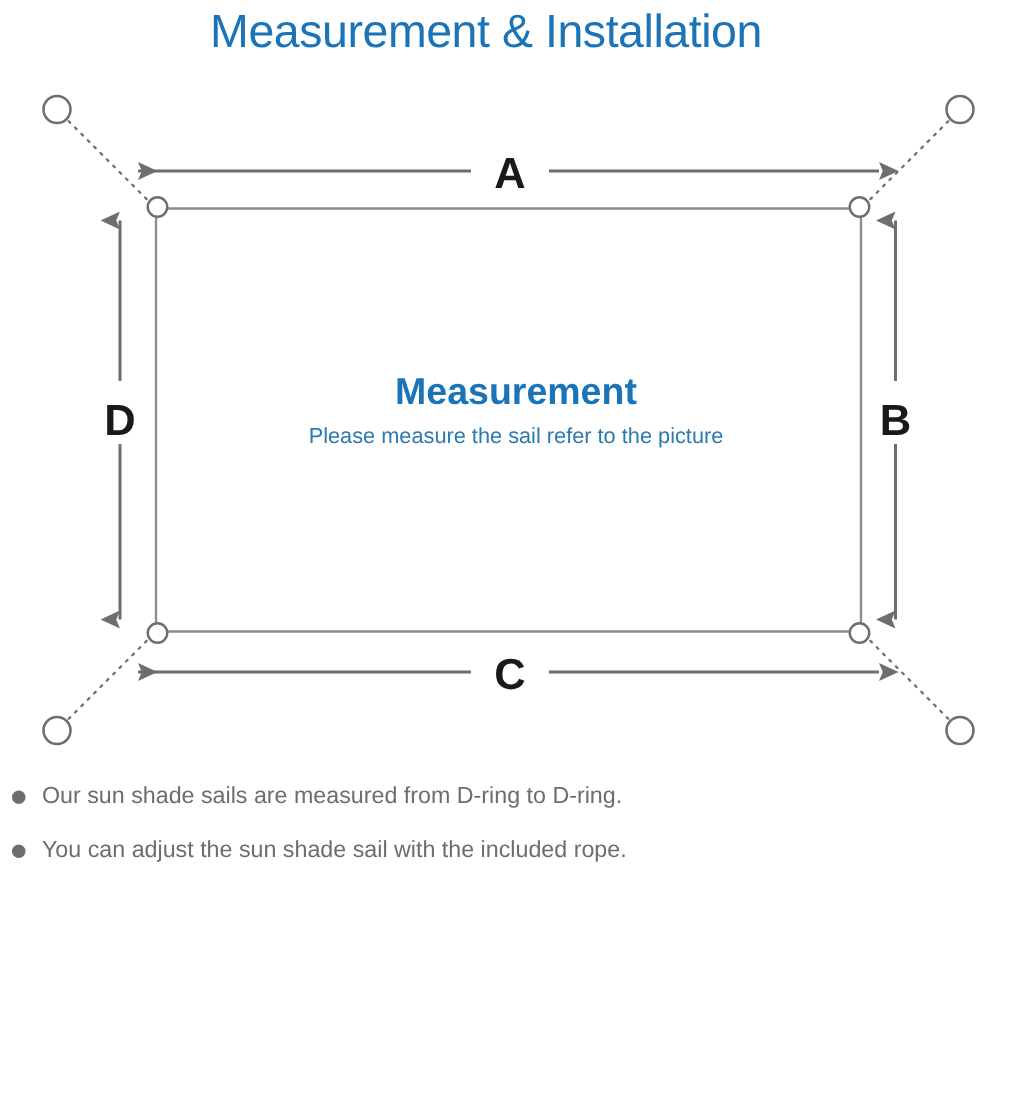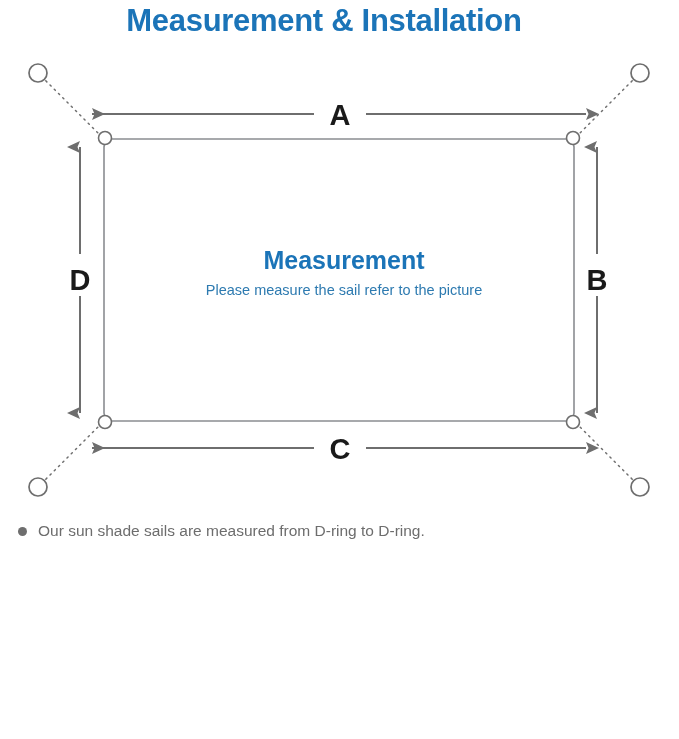--- a/index.html
+++ b/index.html
@@ -15,21 +15,21 @@
     overflow: hidden;
   }
 
   #page-title {
     position: absolute;
     left: 0;
     top: 0;
     width: 648px;
     text-align: center;
     font-size: 31px;
-    font-weight: bold;
+    font-weight: normal;
     color: #1b74b8;
     letter-spacing: -0.3px;
     line-height: 38px;
     padding-top: 2px;
     white-space: nowrap;
   }
 
   #diagram {
     position: absolute;
     left: 0;
@@ -62,21 +62,21 @@
 
   #notes {
     position: absolute;
     left: 0;
     top: 520px;
     width: 679px;
   }
   .note-row {
     display: flex;
     align-items: flex-start;
-    padding: 0 14px 0 18px;
+    padding: 0 14px 0 8px;
     margin-bottom: 15px;
   }
   .note-bullet {
     flex: 0 0 auto;
     width: 9px;
     height: 9px;
     border-radius: 50%;
     background: #6e6e6e;
     margin-top: 7px;
     margin-right: 11px;
@@ -163,13 +163,17 @@
     <text class="center-title" x="344" y="223" text-anchor="middle">Measurement</text>
     <text class="center-sub" x="344" y="249" text-anchor="middle">Please measure the sail refer to the picture</text>
   </svg>
 </div>
 
 <div id="notes">
   <div class="note-row">
     <span class="note-bullet"></span>
     <span class="note-text">Our sun shade sails are measured from D-ring to D-ring.</span>
   </div>
+  <div class="note-row">
+    <span class="note-bullet"></span>
+    <span class="note-text">You can adjust the sun shade sail with the included rope.</span>
+  </div>
 </div>
 
 </body></html>

